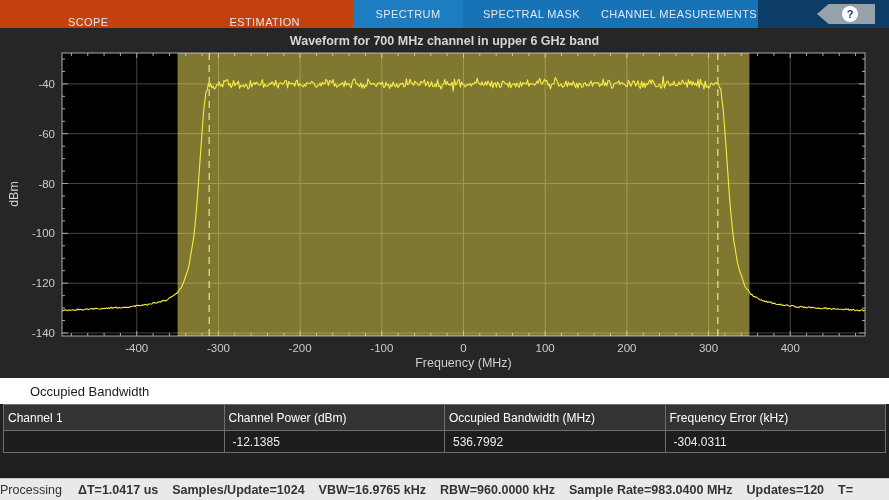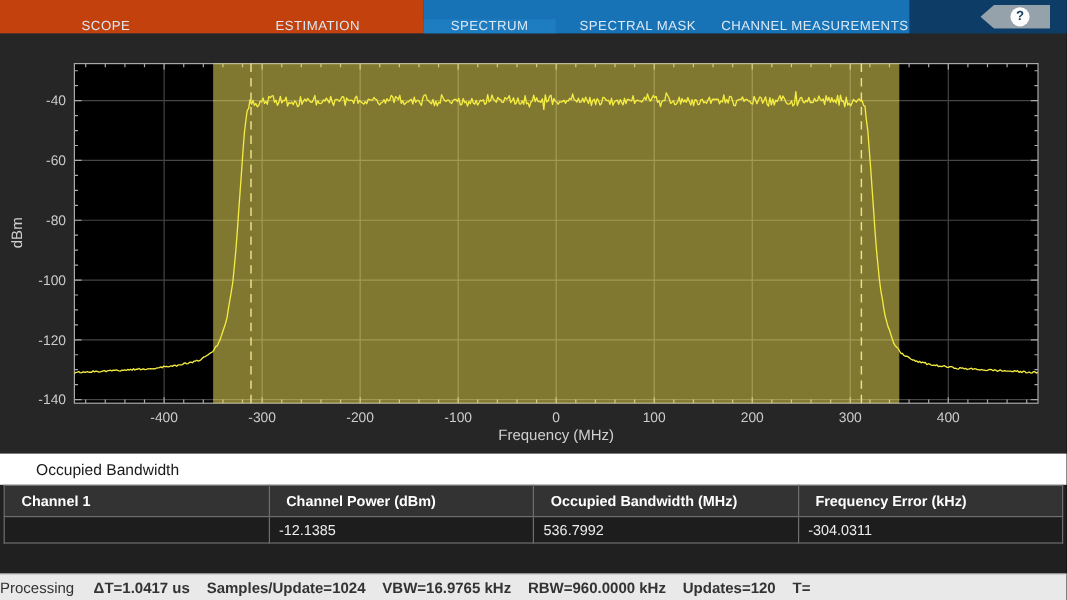--- a/index.html
+++ b/index.html
@@ -9,21 +9,21 @@
     background:#202020; font-family:"Liberation Sans", sans-serif;
   }
   
   .toolstrip { position:absolute; top:0; left:0; width:889px; height:28px; display:flex; background:#0d3c66; }
   .ts-left { width:353px; display:flex; background:#c2410c;align-items:flex-end; }
   .ts-left .tab { flex:1; }
   .tab {
     display:flex; align-items:center; justify-content:center;
     color:#dce9f6; font-size:11px; letter-spacing:.4px; cursor:default; white-space:nowrap;
   }
-  .ts-ctx { display:flex; background:#1873b6;align-items:flex-end; }
+  .ts-ctx { display:flex; background:#1873b6; }
   .tab-spectrum { width:110px; background:#1e7cc0; }
   .tab-smask { width:137px; }
   .tab-cmeas { width:158px; }
   .ts-right { flex:1; background:#0d3c66; display:flex; align-items:center; justify-content:flex-end; padding-right:14px; }
   .help-tag {
     width:58px; height:20px; background:#95a2ac;
     clip-path:polygon(0 50%, 20% 0, 100% 0, 100% 100%, 20% 100%);
     display:flex; align-items:center; justify-content:center; cursor:pointer;
   }
   .help-circle {
@@ -50,22 +50,22 @@
   
   .obw-strip {
     position:absolute; top:378px; left:0; width:889px; height:26px; background:#ffffff;
     display:flex; align-items:center; padding-left:30px;
   }
   .obw-strip span { color:#1a1a1a; font-size:13px; }
   
   .table-wrap { position:absolute; top:404px; left:3px; right:3px; }
   table { width:100%; border-collapse:collapse; table-layout:fixed; }
   th {
-    background:#333333; color:#ffffff; font-size:12px; font-weight:bold; text-align:left;
-    padding:5px 14px; border:1px solid #6e6e6e; height:26px;
+    background:#333333; color:#ffffff; font-size:12px; font-weight:normal; text-align:left;
+    padding:5px 4px; border:1px solid #6e6e6e; height:26px;
   }
   td {
     background:#1d1d1d; color:#ededed; font-size:12px; text-align:left;
     padding:3px 8px; border:1px solid #6e6e6e; height:22px;
   }
   
   .status-bar {
     position:absolute; bottom:0; left:0; width:889px; height:22px; background:#e9e9e9;
     border-top:1px solid #c9c9c9; display:flex; align-items:center; 
     overflow:hidden; white-space:nowrap;
@@ -271,20 +271,21 @@
         <text x="55" y="109.71478873239437" fill="#cccccc" text-anchor="end" font-size="11.5">-60</text>
         <text x="55" y="159.5387323943662" fill="#cccccc" text-anchor="end" font-size="11.5">-80</text>
         <text x="55" y="209.36267605633805" fill="#cccccc" text-anchor="end" font-size="11.5">-100</text>
         <text x="55" y="259.1866197183099" fill="#cccccc" text-anchor="end" font-size="11.5">-120</text>
         <text x="55" y="309.0105633802817" fill="#cccccc" text-anchor="end" font-size="11.5">-140</text>
         <rect x="177.60115559895831" y="25" width="571.7976888020835" height="283" fill="rgba(255,240,96,0.5)"></rect>
         <line x1="209.17255655924475" x2="209.17255655924475" y1="25" y2="308" stroke="#ece28c" stroke-width="1.2" stroke-dasharray="7 5"></line>
         <line x1="717.8274434407552" x2="717.8274434407552" y1="25" y2="308" stroke="#ece28c" stroke-width="1.2" stroke-dasharray="7 5"></line>
         <polyline points="62.0,283.2 63.2,282.4 64.4,282.1 65.6,281.7 66.8,282.5 68.0,282.7 69.2,281.8 70.4,282.2 71.6,282.2 72.8,281.7 74.0,282.2 75.2,282.1 76.4,282.2 77.6,281.0 78.8,281.9 80.0,281.2 81.2,281.5 82.4,282.1 83.6,281.9 84.8,281.5 86.0,281.0 87.2,280.8 88.4,281.8 89.6,280.9 90.8,280.8 92.0,280.5 93.2,281.2 94.4,280.4 95.6,280.6 96.8,280.2 98.0,280.7 99.2,281.0 100.4,281.2 101.6,280.4 102.8,280.7 104.0,280.3 105.2,280.7 106.4,279.9 107.6,280.4 108.8,279.7 110.0,280.5 111.2,279.2 112.4,280.3 113.6,279.6 114.8,279.7 116.0,279.0 117.2,280.2 118.4,279.7 119.6,279.4 120.8,280.0 122.0,279.8 123.2,279.3 124.4,279.4 125.6,279.2 126.8,279.4 128.0,279.3 129.2,279.4 130.4,278.7 131.6,278.5 132.8,278.3 134.0,277.7 135.2,278.5 136.4,277.2 137.6,277.6 138.8,277.3 140.0,277.8 141.2,277.6 142.4,276.8 143.6,277.3 144.8,276.5 146.0,276.3 147.2,277.3 148.4,276.1 149.6,276.0 150.8,276.0 152.0,275.9 153.2,274.7 154.4,274.4 155.6,275.3 156.8,275.0 158.0,274.0 159.2,273.7 160.4,274.3 161.6,272.9 162.8,272.9 164.0,272.2 165.2,272.9 166.4,272.6 167.6,271.6 168.8,270.4 170.0,269.4 171.2,269.1 172.4,268.3 173.6,267.5 174.8,266.5 176.0,265.8 177.2,265.1 178.4,263.6 179.6,260.9 180.8,260.5 182.0,258.0 183.2,255.5 184.4,252.1 185.6,248.5 186.8,244.9 188.0,241.3 189.2,236.7 190.4,228.8 191.6,221.8 192.8,214.8 194.0,207.2 195.2,195.0 196.4,182.2 197.6,166.7 198.8,149.6 200.0,132.9 201.2,116.3 202.4,99.3 203.6,83.2 204.8,73.2 206.0,64.1 207.2,62.3 208.4,55.1 209.6,58.8 210.8,55.7 212.0,59.9 213.2,58.2 214.4,61.0 215.6,59.9 216.8,56.3 218.0,56.9 219.2,53.7 220.4,58.1 221.6,56.5 222.8,58.9 224.0,52.3 225.2,53.5 226.4,52.1 227.6,51.7 228.8,57.4 230.0,55.5 231.2,59.8 232.4,57.3 233.6,52.4 234.8,57.7 236.0,55.6 237.2,56.0 238.4,53.0 239.6,60.4 240.8,57.4 242.0,58.3 243.2,57.2 244.4,59.2 245.6,56.2 246.8,57.3 248.0,60.9 249.2,59.9 250.4,52.5 251.6,58.9 252.8,56.4 254.0,54.5 255.2,56.4 256.4,54.0 257.6,55.6 258.8,57.0 260.0,57.3 261.2,54.9 262.4,51.6 263.6,59.5 264.8,55.9 266.0,58.1 267.2,58.3 268.4,57.5 269.6,55.2 270.8,56.2 272.0,53.7 273.2,55.6 274.4,57.7 275.6,52.4 276.8,57.0 278.0,60.0 279.2,55.2 280.4,54.8 281.6,55.2 282.8,56.5 284.0,54.7 285.2,52.5 286.4,52.7 287.6,59.9 288.8,53.6 290.0,55.2 291.2,55.9 292.4,55.4 293.6,55.6 294.8,58.2 296.0,53.4 297.2,52.1 298.4,58.1 299.6,55.7 300.8,56.9 302.0,57.9 303.2,58.8 304.4,56.6 305.6,58.4 306.8,54.7 308.0,55.1 309.2,55.5 310.4,55.5 311.6,53.2 312.8,54.7 314.0,55.1 315.2,58.3 316.4,59.3 317.6,57.8 318.8,57.2 320.0,55.0 321.2,58.1 322.4,54.2 323.6,56.1 324.8,55.5 326.0,51.5 327.2,52.6 328.4,57.5 329.6,52.5 330.8,53.4 332.0,54.9 333.2,51.4 334.4,58.1 335.6,55.9 336.8,59.2 338.0,58.1 339.2,56.9 340.4,56.9 341.6,55.4 342.8,54.7 344.0,58.8 345.2,53.0 346.4,57.3 347.6,55.7 348.8,55.6 350.0,57.9 351.2,59.8 352.4,53.5 353.6,51.2 354.8,51.1 356.0,55.2 357.2,55.9 358.4,57.5 359.6,58.5 360.8,54.8 362.0,60.1 363.2,56.3 364.4,60.2 365.6,57.2 366.8,57.9 368.0,50.9 369.2,53.5 370.4,55.5 371.6,56.5 372.8,55.4 374.0,55.5 375.2,57.4 376.4,58.3 377.6,55.5 378.8,54.8 380.0,54.9 381.2,56.7 382.4,53.9 383.6,59.3 384.8,59.2 386.0,54.1 387.2,57.6 388.4,56.7 389.6,60.4 390.8,56.6 392.0,58.4 393.2,54.0 394.4,57.8 395.6,58.8 396.8,55.6 398.0,59.6 399.2,57.6 400.4,55.5 401.6,56.2 402.8,55.0 404.0,59.0 405.2,58.1 406.4,50.9 407.6,56.8 408.8,55.8 410.0,51.2 411.2,54.7 412.4,55.6 413.6,57.3 414.8,53.1 416.0,54.7 417.2,55.0 418.4,57.3 419.6,57.2 420.8,53.3 422.0,54.6 423.2,54.0 424.4,51.7 425.6,57.6 426.8,55.8 428.0,53.5 429.2,58.8 430.4,57.6 431.6,53.6 432.8,58.5 434.0,58.7 435.2,55.9 436.4,58.9 437.6,51.7 438.8,58.5 440.0,57.7 441.2,61.2 442.4,57.1 443.6,56.1 444.8,51.3 446.0,56.7 447.2,53.5 448.4,56.6 449.6,56.6 450.8,57.3 452.0,54.3 453.2,63.1 454.4,51.1 455.6,57.0 456.8,55.9 458.0,52.2 459.2,51.4 460.4,59.1 461.6,54.1 462.8,56.4 464.0,57.0 465.2,58.9 466.4,56.7 467.6,57.2 468.8,56.5 470.0,55.5 471.2,58.1 472.4,55.9 473.6,56.0 474.8,54.0 476.0,55.0 477.2,50.3 478.4,54.9 479.6,55.6 480.8,57.0 482.0,53.8 483.2,57.4 484.4,56.8 485.6,53.8 486.8,57.2 488.0,52.9 489.2,55.6 490.4,58.3 491.6,53.1 492.8,59.9 494.0,55.5 495.2,54.7 496.4,59.1 497.6,54.2 498.8,55.9 500.0,59.5 501.2,58.3 502.4,53.2 503.6,53.4 504.8,55.0 506.0,55.9 507.2,55.7 508.4,59.0 509.6,53.9 510.8,59.8 512.0,56.9 513.2,56.0 514.4,55.4 515.6,59.0 516.8,55.0 518.0,57.3 519.2,59.4 520.4,53.9 521.6,58.3 522.8,54.8 524.0,54.9 525.2,55.8 526.4,56.1 527.6,51.8 528.8,58.1 530.0,56.1 531.2,55.5 532.4,56.0 533.6,56.2 534.8,57.1 536.0,55.2 537.2,53.0 538.4,55.2 539.6,50.2 540.8,54.2 542.0,56.3 543.2,54.0 544.4,51.6 545.6,53.4 546.8,52.3 548.0,57.3 549.2,55.9 550.4,60.9 551.6,56.6 552.8,55.7 554.0,55.8 555.2,49.4 556.4,51.6 557.6,53.9 558.8,58.2 560.0,57.3 561.2,55.9 562.4,59.3 563.6,58.8 564.8,56.7 566.0,53.0 567.2,58.7 568.4,54.1 569.6,57.1 570.8,55.2 572.0,57.3 573.2,53.3 574.4,56.4 575.6,59.6 576.8,55.1 578.0,60.0 579.2,55.1 580.4,55.5 581.6,59.2 582.8,59.0 584.0,55.2 585.2,54.7 586.4,57.7 587.6,56.9 588.8,58.0 590.0,55.2 591.2,53.0 592.4,58.2 593.6,54.9 594.8,54.7 596.0,54.9 597.2,54.7 598.4,54.6 599.6,58.5 600.8,56.2 602.0,57.0 603.2,51.1 604.4,57.8 605.6,54.8 606.8,57.9 608.0,52.4 609.2,52.5 610.4,55.6 611.6,59.9 612.8,60.1 614.0,55.9 615.2,55.3 616.4,54.8 617.6,54.8 618.8,52.8 620.0,56.5 621.2,54.9 622.4,54.8 623.6,56.0 624.8,56.5 626.0,58.2 627.2,58.7 628.4,52.3 629.6,55.4 630.8,58.4 632.0,55.4 633.2,52.8 634.4,53.7 635.6,58.1 636.8,55.6 638.0,52.7 639.2,58.8 640.4,60.4 641.6,53.3 642.8,59.3 644.0,54.5 645.2,59.5 646.4,55.4 647.6,56.7 648.8,54.1 650.0,51.7 651.2,55.7 652.4,52.0 653.6,54.0 654.8,56.8 656.0,58.6 657.2,58.8 658.4,58.3 659.6,56.1 660.8,60.3 662.0,58.8 663.2,48.3 664.4,60.0 665.6,56.8 666.8,53.8 668.0,53.1 669.2,56.9 670.4,57.7 671.6,55.7 672.8,56.8 674.0,53.2 675.2,57.4 676.4,57.2 677.6,57.5 678.8,53.8 680.0,56.4 681.2,55.7 682.4,52.0 683.6,54.9 684.8,55.9 686.0,54.4 687.2,59.2 688.4,51.7 689.6,56.0 690.8,53.1 692.0,57.3 693.2,53.5 694.4,57.1 695.6,55.1 696.8,57.9 698.0,51.5 699.2,59.7 700.4,51.2 701.6,56.5 702.8,56.1 704.0,61.0 705.2,53.0 706.4,59.5 707.6,58.0 708.8,60.2 710.0,57.9 711.2,54.9 712.4,55.9 713.6,57.0 714.8,55.4 716.0,54.4 717.2,56.2 718.4,55.8 719.6,59.8 720.8,60.4 722.0,72.3 723.2,81.1 724.4,97.2 725.6,112.7 726.8,130.1 728.0,147.1 729.2,164.9 730.4,180.1 731.6,192.6 732.8,204.7 734.0,214.1 735.2,220.4 736.4,228.5 737.6,235.2 738.8,239.6 740.0,244.2 741.2,246.9 742.4,250.9 743.6,254.4 744.8,258.2 746.0,260.0 747.2,261.4 748.4,262.2 749.6,264.5 750.8,266.6 752.0,266.4 753.2,268.2 754.4,268.9 755.6,268.8 756.8,269.4 758.0,270.4 759.2,271.4 760.4,272.0 761.6,271.9 762.8,273.1 764.0,272.7 765.2,274.0 766.4,273.1 767.6,274.4 768.8,273.7 770.0,274.3 771.2,274.1 772.4,275.8 773.6,275.1 774.8,275.4 776.0,276.2 777.2,276.5 778.4,276.3 779.6,276.7 780.8,276.1 782.0,277.5 783.2,277.1 784.4,277.5 785.6,277.2 786.8,276.7 788.0,277.4 789.2,278.1 790.4,278.2 791.6,277.5 792.8,277.5 794.0,277.9 795.2,279.0 796.4,278.9 797.6,279.4 798.8,279.6 800.0,278.3 801.2,278.8 802.4,278.6 803.6,279.5 804.8,279.0 806.0,279.9 807.2,279.6 808.4,279.1 809.6,278.8 810.8,279.9 812.0,279.3 813.2,279.4 814.4,280.0 815.6,280.0 816.8,280.5 818.0,279.9 819.2,280.5 820.4,280.4 821.6,280.8 822.8,280.6 824.0,280.1 825.2,279.9 826.4,280.1 827.6,281.0 828.8,280.2 830.0,280.5 831.2,281.4 832.4,280.9 833.6,280.2 834.8,281.2 836.0,281.3 837.2,280.8 838.4,281.3 839.6,281.2 840.8,281.3 842.0,281.3 843.2,281.6 844.4,281.7 845.6,280.8 846.8,281.6 848.0,280.9 849.2,282.3 850.4,281.5 851.6,282.4 852.8,281.3 854.0,281.5 855.2,282.8 856.4,282.5 857.6,282.0 858.8,282.7 860.0,282.9 861.2,281.7 862.4,281.8 863.6,282.9 864.8,282.1" fill="none" stroke="#f5ec42" stroke-width="1.1" stroke-linejoin="round"></polyline>
       </svg>
+    <div class="plot-title">Waveform for 700 MHz channel in upper 6 GHz band</div>
     <div class="ylabel">dBm</div>
     <div class="xlabel">Frequency (MHz)</div>
   </div>
 
   <div class="obw-strip">
     <span>Occupied Bandwidth</span>
   </div>
 
   <div class="table-wrap">
     <table>
@@ -307,18 +308,19 @@
     </table>
   </div>
 
   <div class="status-bar">
     <span class="status-state">Processing</span>
     <div class="metrics">
       <span>ΔT=1.0417 us</span>
       <span>Samples/Update=1024</span>
       <span>VBW=16.9765 kHz</span>
       <span>RBW=960.0000 kHz</span>
+      <span>Sample Rate=983.0400 MHz</span>
       <span>Updates=120</span>
       <span>T=</span>
     </div>
   </div>
 
 </div>
 
 </body></html>

